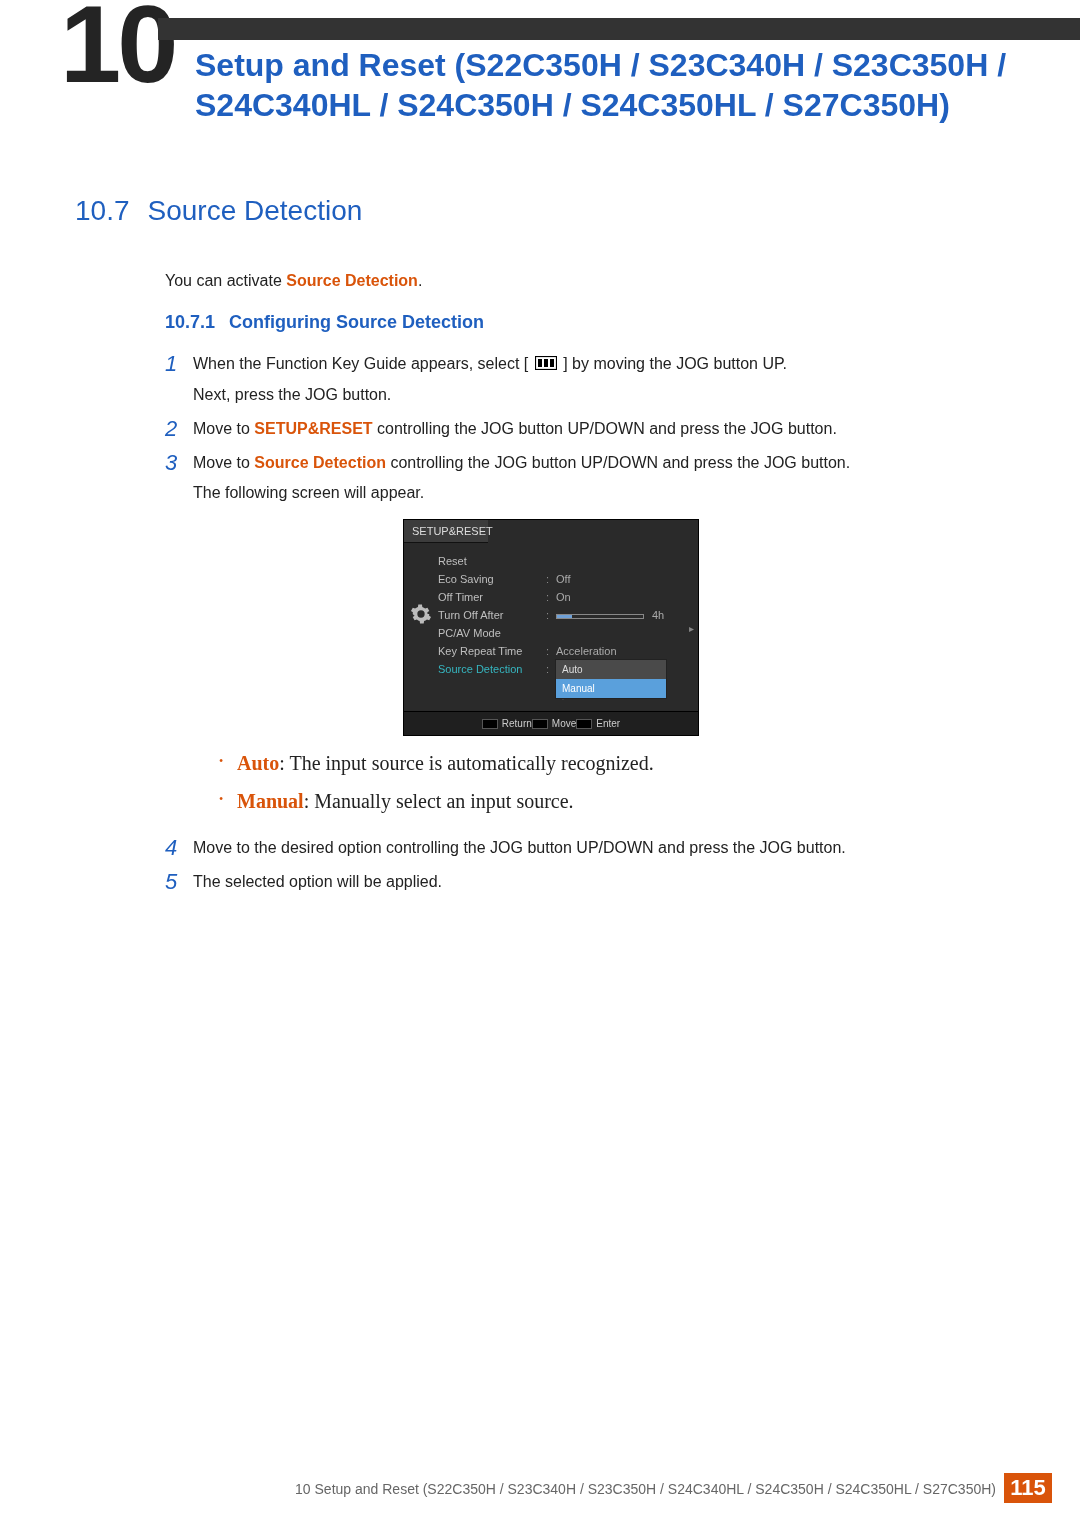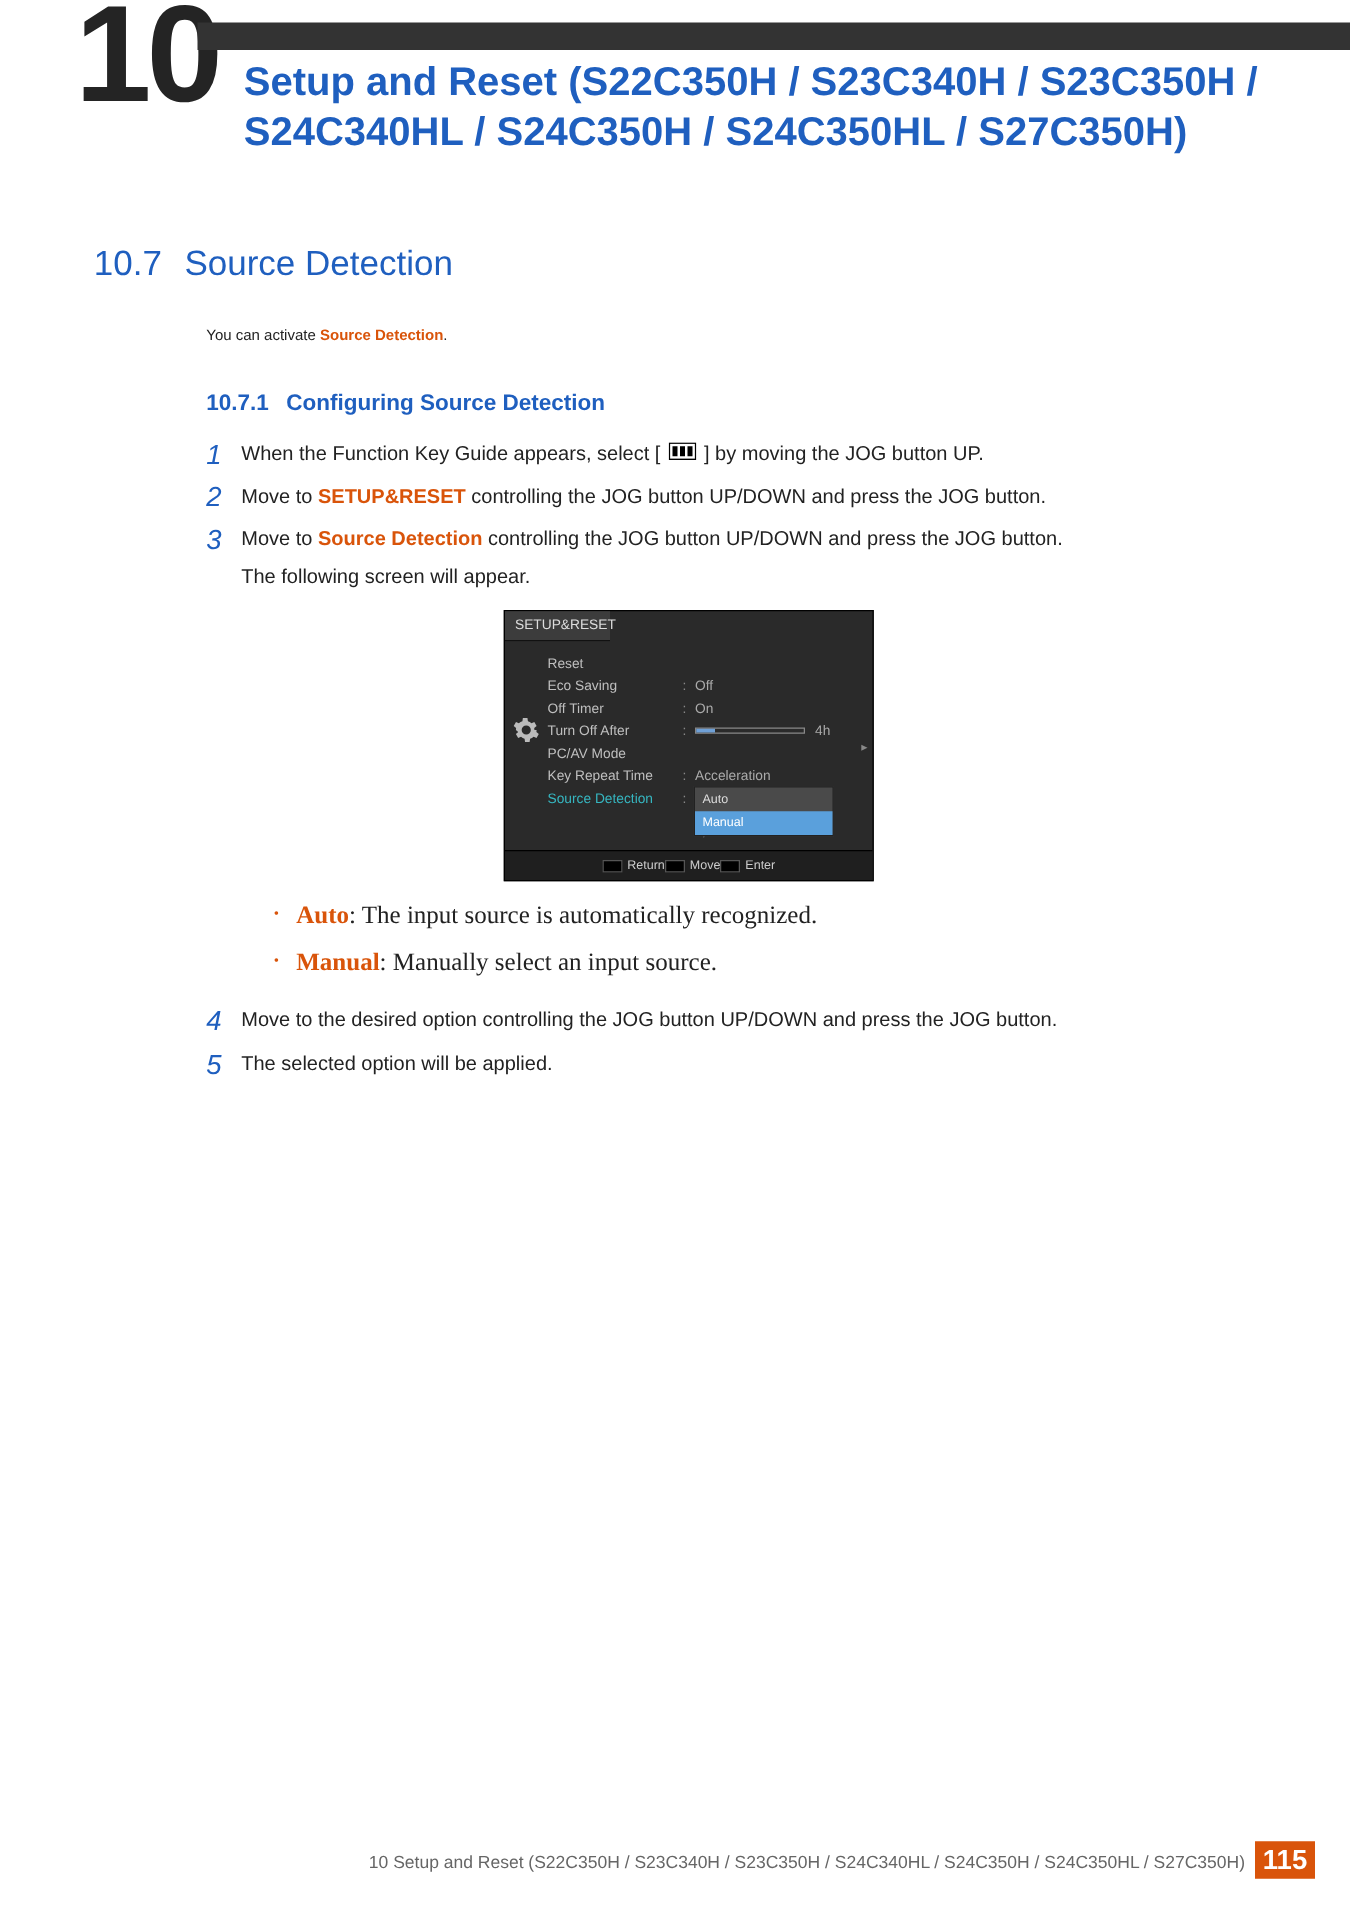--- a/index.html
+++ b/index.html
@@ -44,23 +44,23 @@
     position: absolute;
     top: 195px;
     left: 75px;
     font-size: 28px;
     font-weight: 400;
     color: #1f5fbf;
   }
   .section-heading .num { margin-right: 18px; }
   .intro-line {
     position: absolute;
-    top: 261px;
+    top: 272px;
     left: 165px;
-    font-size: 12px;
+    font-size: 16px;
     color: #222;
   }
   .intro-line .hl { color: #d9540a; font-weight: 700; }
   .subsection-heading {
     position: absolute;
     top: 312px;
     left: 165px;
     font-size: 18px;
     font-weight: 700;
     color: #1f5fbf;
@@ -281,20 +281,21 @@
       <span>When the Function Key Guide appears, select [</span>
       <span class="menu-icon">
         <svg width="22" height="14" viewBox="0 0 22 14">
             <rect x="0.5" y="0.5" width="21" height="13" fill="none" stroke="#000" stroke-width="1.2"></rect>
             <rect x="3" y="3" width="4" height="8" fill="#000"></rect>
             <rect x="9" y="3" width="4" height="8" fill="#000"></rect>
             <rect x="15" y="3" width="4" height="8" fill="#000"></rect>
           </svg>
       </span>
       <span>] by moving the JOG button UP.</span>
+      <div class="sub">Next, press the JOG button.</div>
     </div>
   </div>
 
   <div class="step">
     <div class="sn">2</div>
     <div class="body">
       <span>Move to </span><span class="hl">SETUP&amp;RESET</span><span> controlling the JOG button UP/DOWN and press the JOG button.</span>
     </div>
   </div>
 

